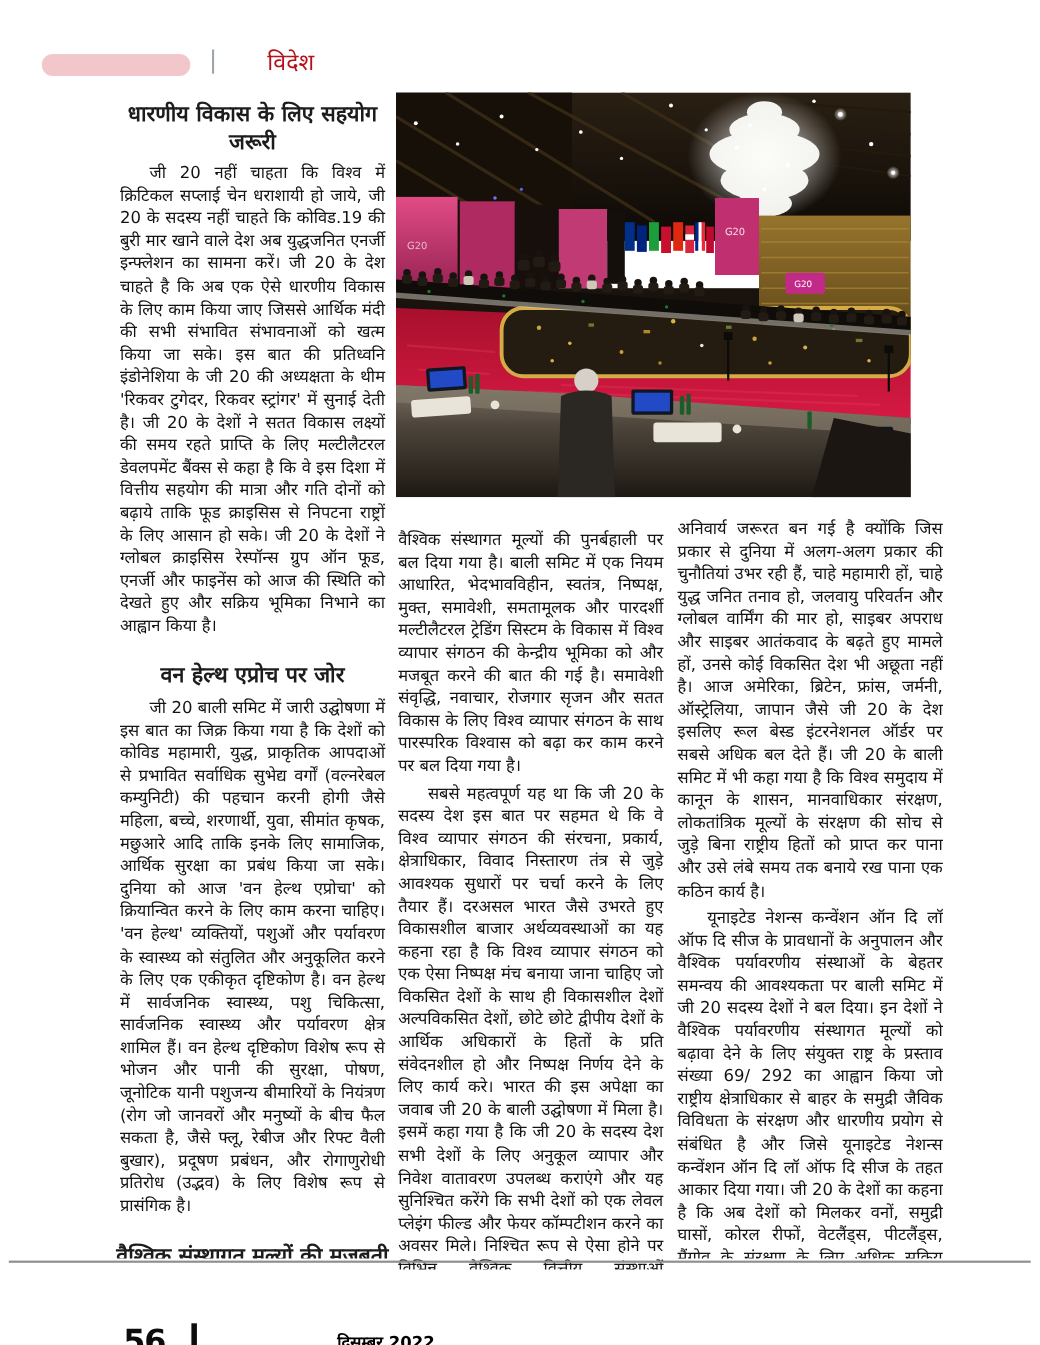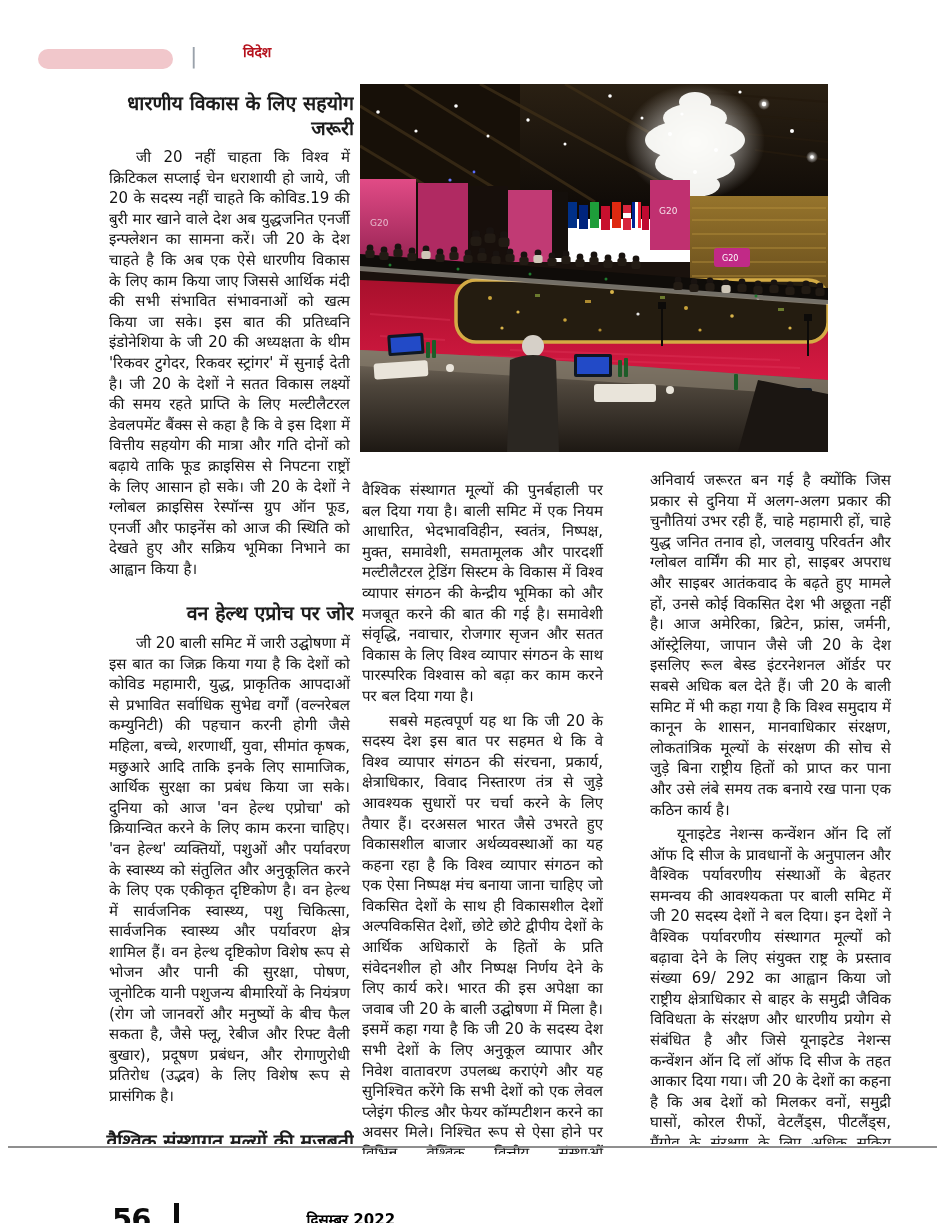--- a/index.html
+++ b/index.html
@@ -4,30 +4,30 @@
 <style>
   html,body{margin:0;padding:0;}
   body{width:945px;height:1223px;background:#ffffff;position:relative;
        font-family:"DejaVu Sans","Liberation Sans",sans-serif;color:#111;}
   .page{position:absolute;inset:0;overflow:hidden;}
 
   
   .pill{position:absolute;left:38px;top:49px;width:135px;height:20px;
         background:#f1c7cb;border-radius:11px;}
   .hsep{position:absolute;left:190px;top:43px;font-size:22px;color:#9aa2ab;font-weight:400;}
-  .hcat{position:absolute;left:243px;top:42px;font-size:14px;font-weight:700;color:#b5111c;}
+  .hcat{position:absolute;left:243px;top:42px;font-size:21px;font-weight:400;color:#b5111c;}
 
   
   .col{position:absolute;text-align:justify;font-size:15px;line-height:20.6px;
        color:#131313;overflow:hidden;}
   .col-1{left:105px;top:92px;width:249px;height:1052px;}
   .col-2{left:358px;top:476px;width:249px;height:678px;}
-  .col-3{left:646px;top:466px;width:249px;height:678px;}
+  .col-3{left:612px;top:466px;width:249px;height:678px;}
   .art-h{font-size:19.5px;line-height:24.5px;font-weight:700;color:#1c1c1c;
-         text-align:right;margin:0 0 6px 0;}
+         text-align:center;margin:0 0 6px 0;}
   .art-h.mid{margin-top:23px;}
   .col p{margin:4px;text-indent:27px;}
   .col p.noindent{text-indent:0;}
 
   
   .photo{position:absolute;left:360px;top:84px;width:468px;height:368px;}
   .photo svg{display:block;width:468px;height:368px;}
 
   
   .frule{position:absolute;left:8px;top:1146px;width:929px;height:2px;background:#8f8f8f;}

